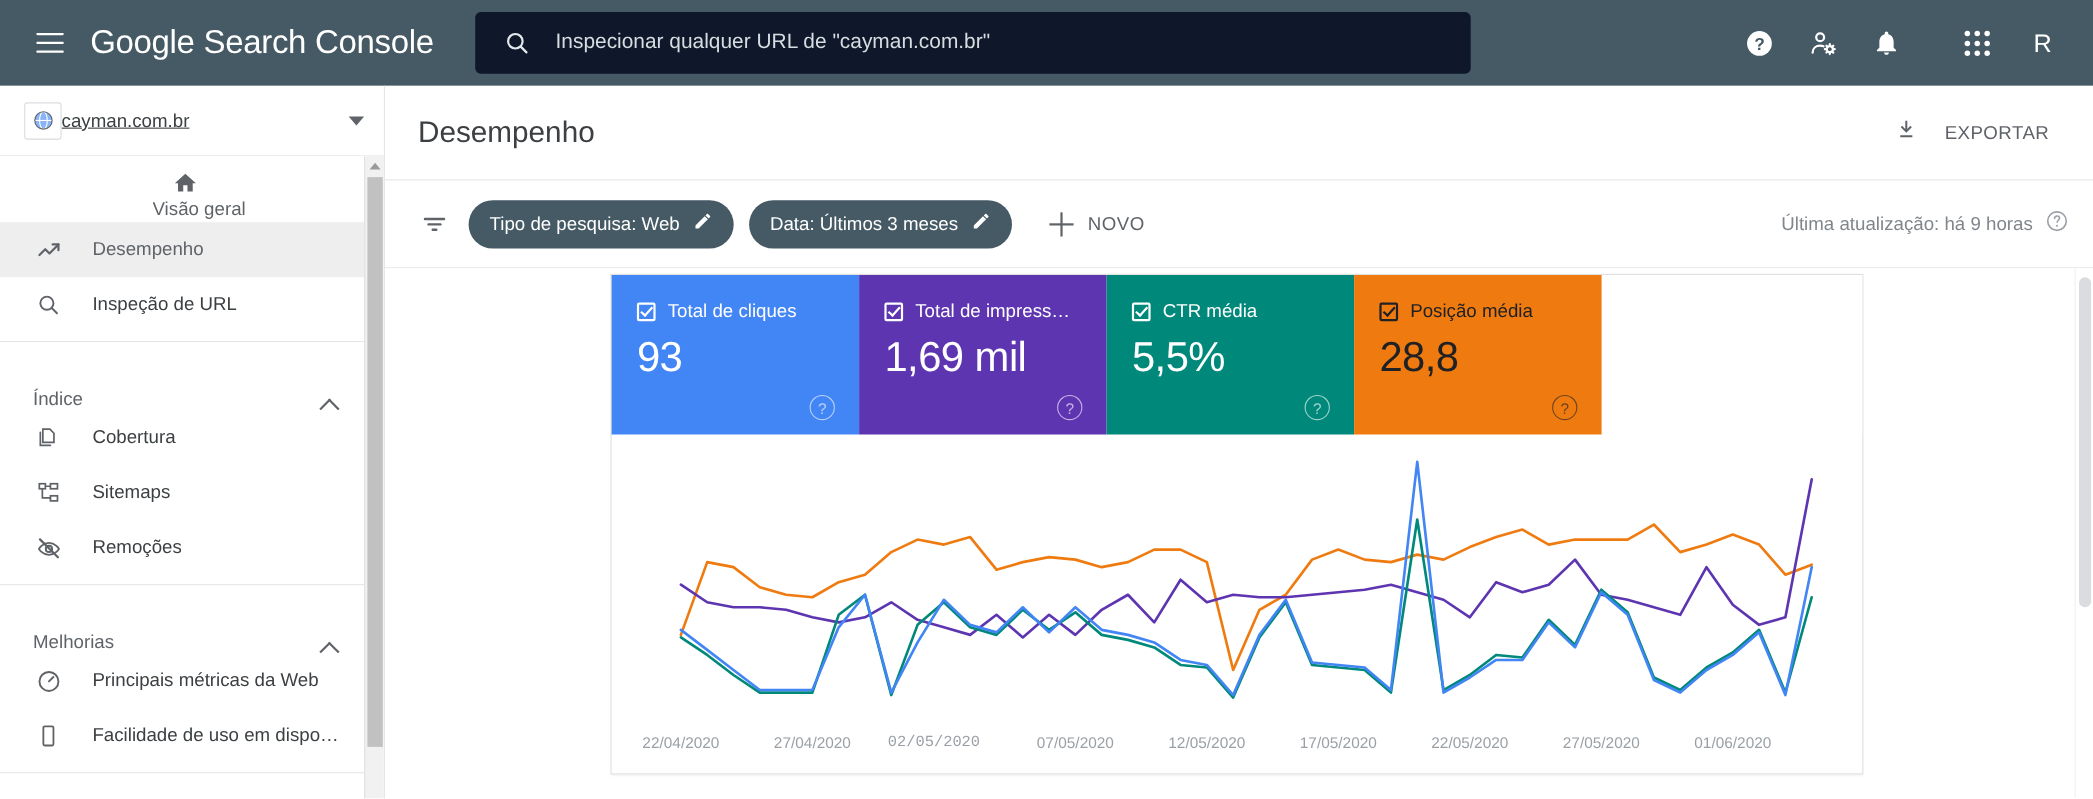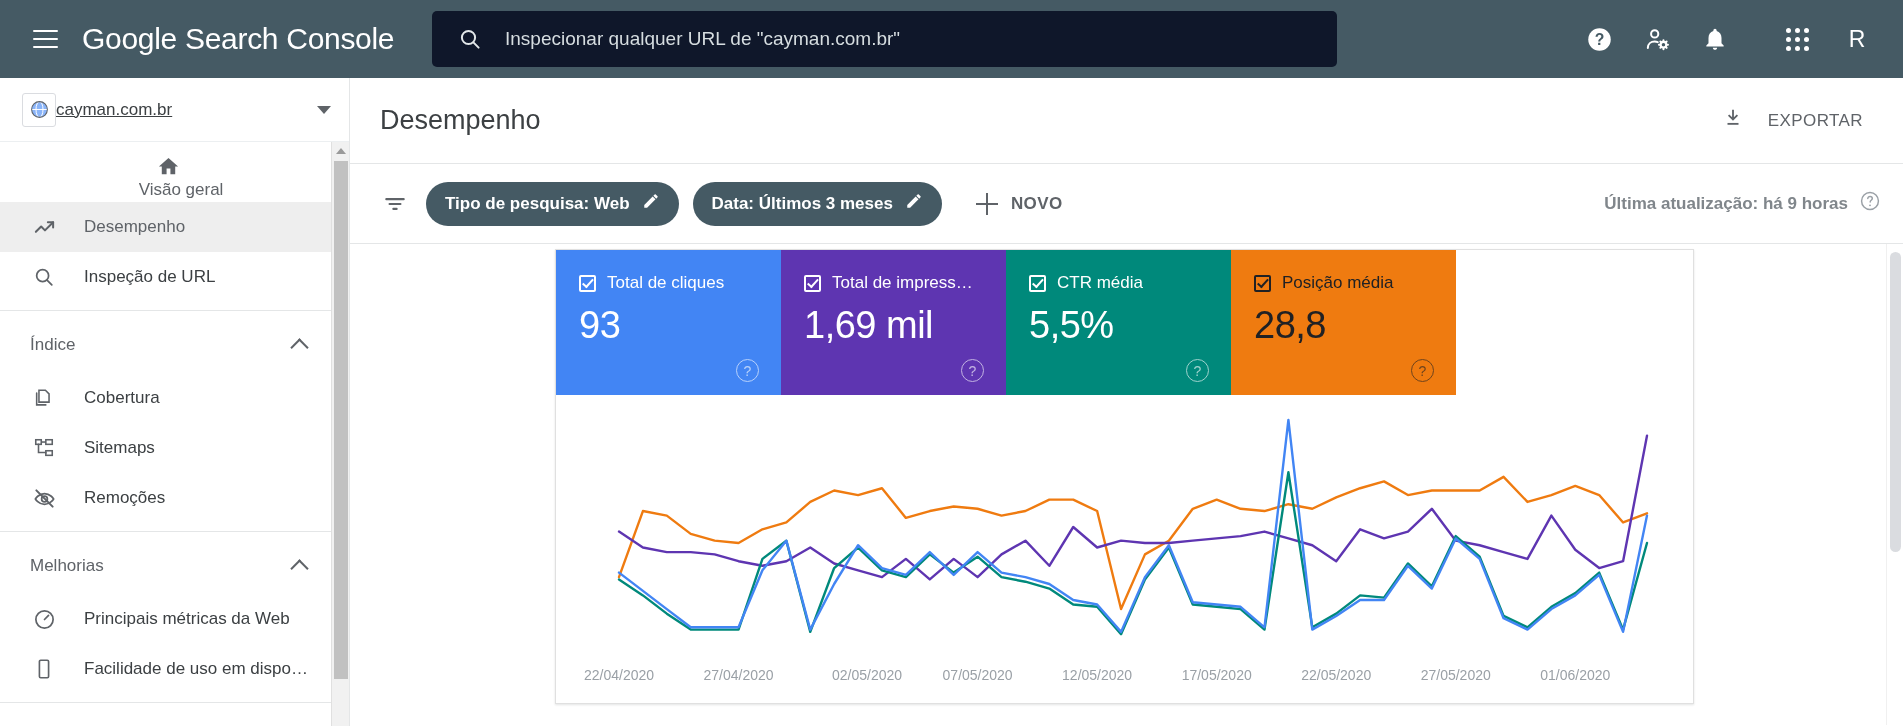--- a/index.html
+++ b/index.html
@@ -121,21 +121,21 @@
     margin-right: 26px;
   }
   .navitem .nlabel {
     font-size: 17px; color: #3c4043; white-space: nowrap;
     overflow: hidden; text-overflow: ellipsis; max-width: 230px;
   }
   .navitem.active { background: #eeeeee; }
   .navitem.active .nlabel { color: #5f6368; }
 
   .navsection {
-    height: 56px; display: flex; align-items: center;
+    height: 56px; display: flex; align-items: flex-end;
     padding-left: 30px; padding-right: 26px; cursor: pointer;
     margin-top: 6px;
   }
   .navsection .slabel { font-size: 17px; color: #5f6368; flex: 1; }
   .chev-up {
     width: 13px; height: 13px;
     border-left: 2px solid #5f6368; border-top: 2px solid #5f6368;
     transform: rotate(45deg); margin-bottom: -5px;
   }
   .divider { height: 1px; background: #e4e6e7; margin: 8px 0 0 0; width: 332px; }
@@ -181,21 +181,20 @@
     padding: 10px 18px; border-radius: 4px;
     color: #5f6368; font-size: 17px; letter-spacing: 0.4px;
     cursor: pointer; background: transparent; border: none;
     font-family: "Liberation Sans", sans-serif;
   }
 
   .filterbar {
     height: 80px; display: flex; align-items: center;
     padding: 0 22px 0 30px;
     border-bottom: 1px solid #e4e6e7;
-    font-weight: bold;
   }
   .filtericon {
     width: 30px; height: 30px; margin-right: 16px;
     display: flex; align-items: center; justify-content: center;
     cursor: pointer; flex: 0 0 auto;
   }
   .chip {
     display: inline-flex; align-items: center; gap: 12px;
     height: 44px; padding: 0 19px;
     background: #455a64; color: #ffffff;
@@ -587,21 +586,21 @@
       <div class="plotarea">
         <svg class="plotsvg" id="chart-svg" width="1139" height="308">
             <path d="M63.00 182.16 L86.91 116.04 L110.81 120.60 L134.72 138.84 L158.63 145.68 L182.53 147.96 L206.44 134.28 L230.35 127.44 L254.26 106.92 L278.16 95.52 L302.07 100.08 L325.98 93.24 L349.88 122.88 L373.79 116.04 L397.70 111.48 L421.60 113.76 L445.51 120.60 L469.42 116.04 L493.33 104.64 L517.23 104.64 L541.14 116.04 L565.05 214.08 L588.95 159.36 L612.86 145.68 L636.77 113.76 L660.67 104.64 L684.58 113.76 L708.49 116.04 L732.40 109.20 L756.30 113.76 L780.21 102.36 L804.12 93.24 L828.02 86.40 L851.93 100.08 L875.84 95.52 L899.74 95.52 L923.65 95.52 L947.56 81.84 L971.47 106.92 L995.37 100.08 L1019.28 90.96 L1043.19 100.08 L1067.09 127.44 L1091.00 118.32" fill="none" stroke="#ef7b10" stroke-width="2.4" stroke-linejoin="round" stroke-linecap="round"></path>
             <path d="M63.00 136.56 L86.91 152.52 L110.81 157.08 L134.72 157.08 L158.63 159.36 L182.53 166.20 L206.44 170.76 L230.35 166.20 L254.26 152.52 L278.16 168.48 L302.07 175.32 L325.98 182.16 L349.88 163.92 L373.79 184.44 L397.70 163.92 L421.60 182.16 L445.51 159.36 L469.42 145.68 L493.33 170.76 L517.23 132.00 L541.14 152.52 L565.05 145.68 L588.95 147.96 L612.86 147.96 L636.77 145.68 L660.67 143.40 L684.58 141.12 L708.49 136.56 L732.40 143.40 L756.30 150.24 L780.21 166.20 L804.12 134.28 L828.02 143.40 L851.93 136.56 L875.84 113.76 L899.74 145.68 L923.65 150.24 L947.56 157.08 L971.47 163.92 L995.37 120.60 L1019.28 154.80 L1043.19 173.04 L1067.09 166.20 L1091.00 40.80" fill="none" stroke="#5e35b1" stroke-width="2.4" stroke-linejoin="round" stroke-linecap="round"></path>
             <path d="M63.00 184.44 L86.91 200.40 L110.81 218.64 L134.72 234.60 L158.63 234.60 L182.53 234.60 L206.44 163.92 L230.35 145.68 L254.26 236.88 L278.16 173.04 L302.07 152.52 L325.98 175.32 L349.88 182.16 L373.79 159.36 L397.70 177.60 L421.60 161.64 L445.51 182.16 L469.42 186.72 L493.33 193.56 L517.23 209.52 L541.14 211.80 L565.05 239.16 L588.95 184.44 L612.86 152.52 L636.77 209.52 L660.67 211.80 L684.58 214.08 L708.49 234.60 L732.40 77.28 L756.30 232.32 L780.21 218.64 L804.12 200.40 L828.02 202.68 L851.93 168.48 L875.84 191.28 L899.74 141.12 L923.65 161.64 L947.56 220.92 L971.47 232.32 L995.37 211.80 L1019.28 198.12 L1043.19 177.60 L1067.09 234.60 L1091.00 147.96" fill="none" stroke="#00897b" stroke-width="2.4" stroke-linejoin="round" stroke-linecap="round"></path>
             <path d="M63.00 177.60 L86.91 195.84 L110.81 214.08 L134.72 232.32 L158.63 232.32 L182.53 232.32 L206.44 175.32 L230.35 145.68 L254.26 234.60 L278.16 189.00 L302.07 150.24 L325.98 173.04 L349.88 179.88 L373.79 157.08 L397.70 179.88 L421.60 157.08 L445.51 177.60 L469.42 182.16 L493.33 189.00 L517.23 204.96 L541.14 209.52 L565.05 236.88 L588.95 182.16 L612.86 150.24 L636.77 207.24 L660.67 209.52 L684.58 211.80 L708.49 232.32 L732.40 24.84 L756.30 234.60 L780.21 220.92 L804.12 204.96 L828.02 204.96 L851.93 170.76 L875.84 193.56 L899.74 143.40 L923.65 163.92 L947.56 223.20 L971.47 234.60 L995.37 214.08 L1019.28 200.40 L1043.19 179.88 L1067.09 236.88 L1091.00 120.60" fill="none" stroke="#4285f4" stroke-width="2.4" stroke-linejoin="round" stroke-linecap="round"></path>
           </svg>
         <div class="xaxis" id="x-axis">
             <span class="xtick" style="left: 63px;">22/04/2020</span>
             <span class="xtick" style="left: 182.535px;">27/04/2020</span>
-            <span class="xtick" style="left: 311px;">02/05/2020</span>
+            <span class="xtick" style="left: 293px; font-family: Liberation Mono, monospace;">02/05/2020</span>
             <span class="xtick" style="left: 421.605px;">07/05/2020</span>
             <span class="xtick" style="left: 541.14px;">12/05/2020</span>
             <span class="xtick" style="left: 660.674px;">17/05/2020</span>
             <span class="xtick" style="left: 780.209px;">22/05/2020</span>
             <span class="xtick" style="left: 899.744px;">27/05/2020</span>
             <span class="xtick" style="left: 1019.28px;">01/06/2020</span>
           </div>
       </div>
 
     </div>

